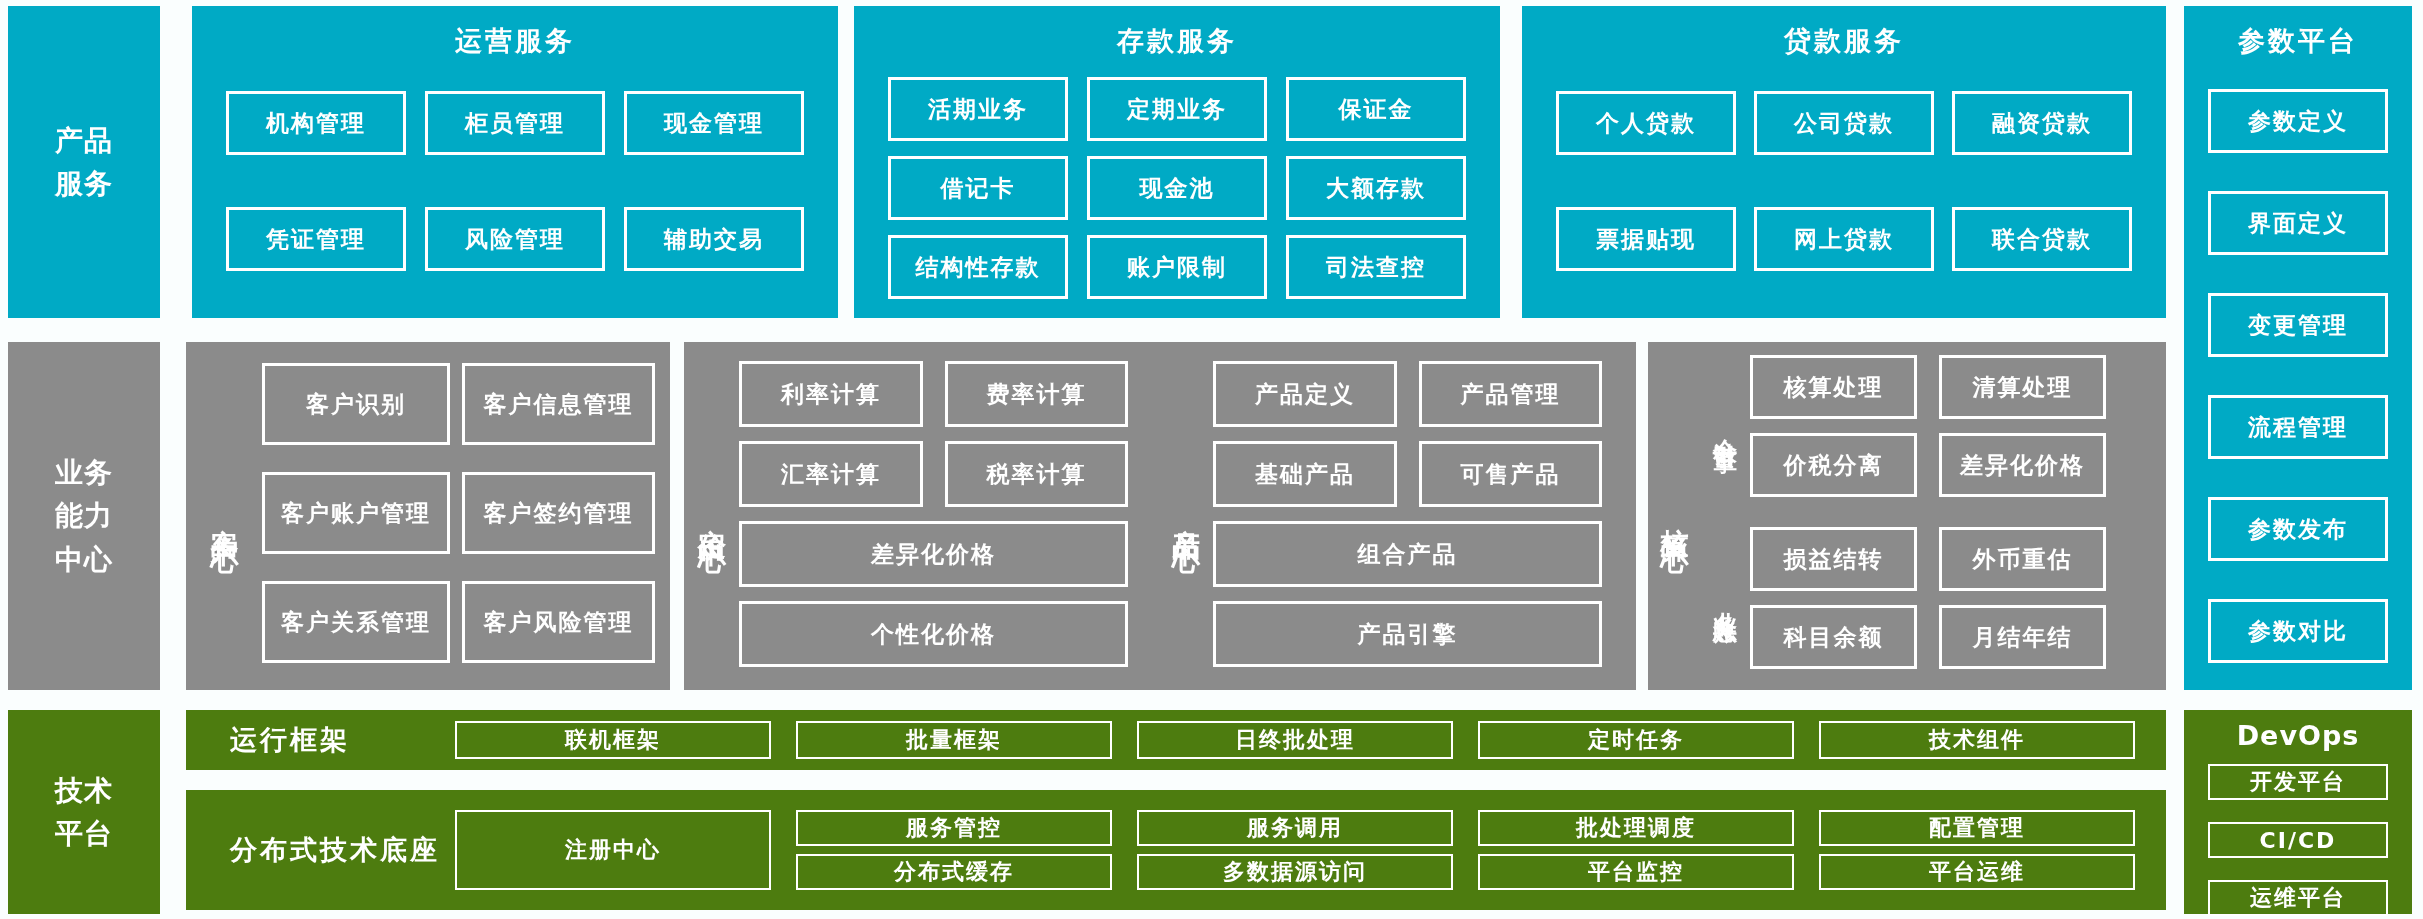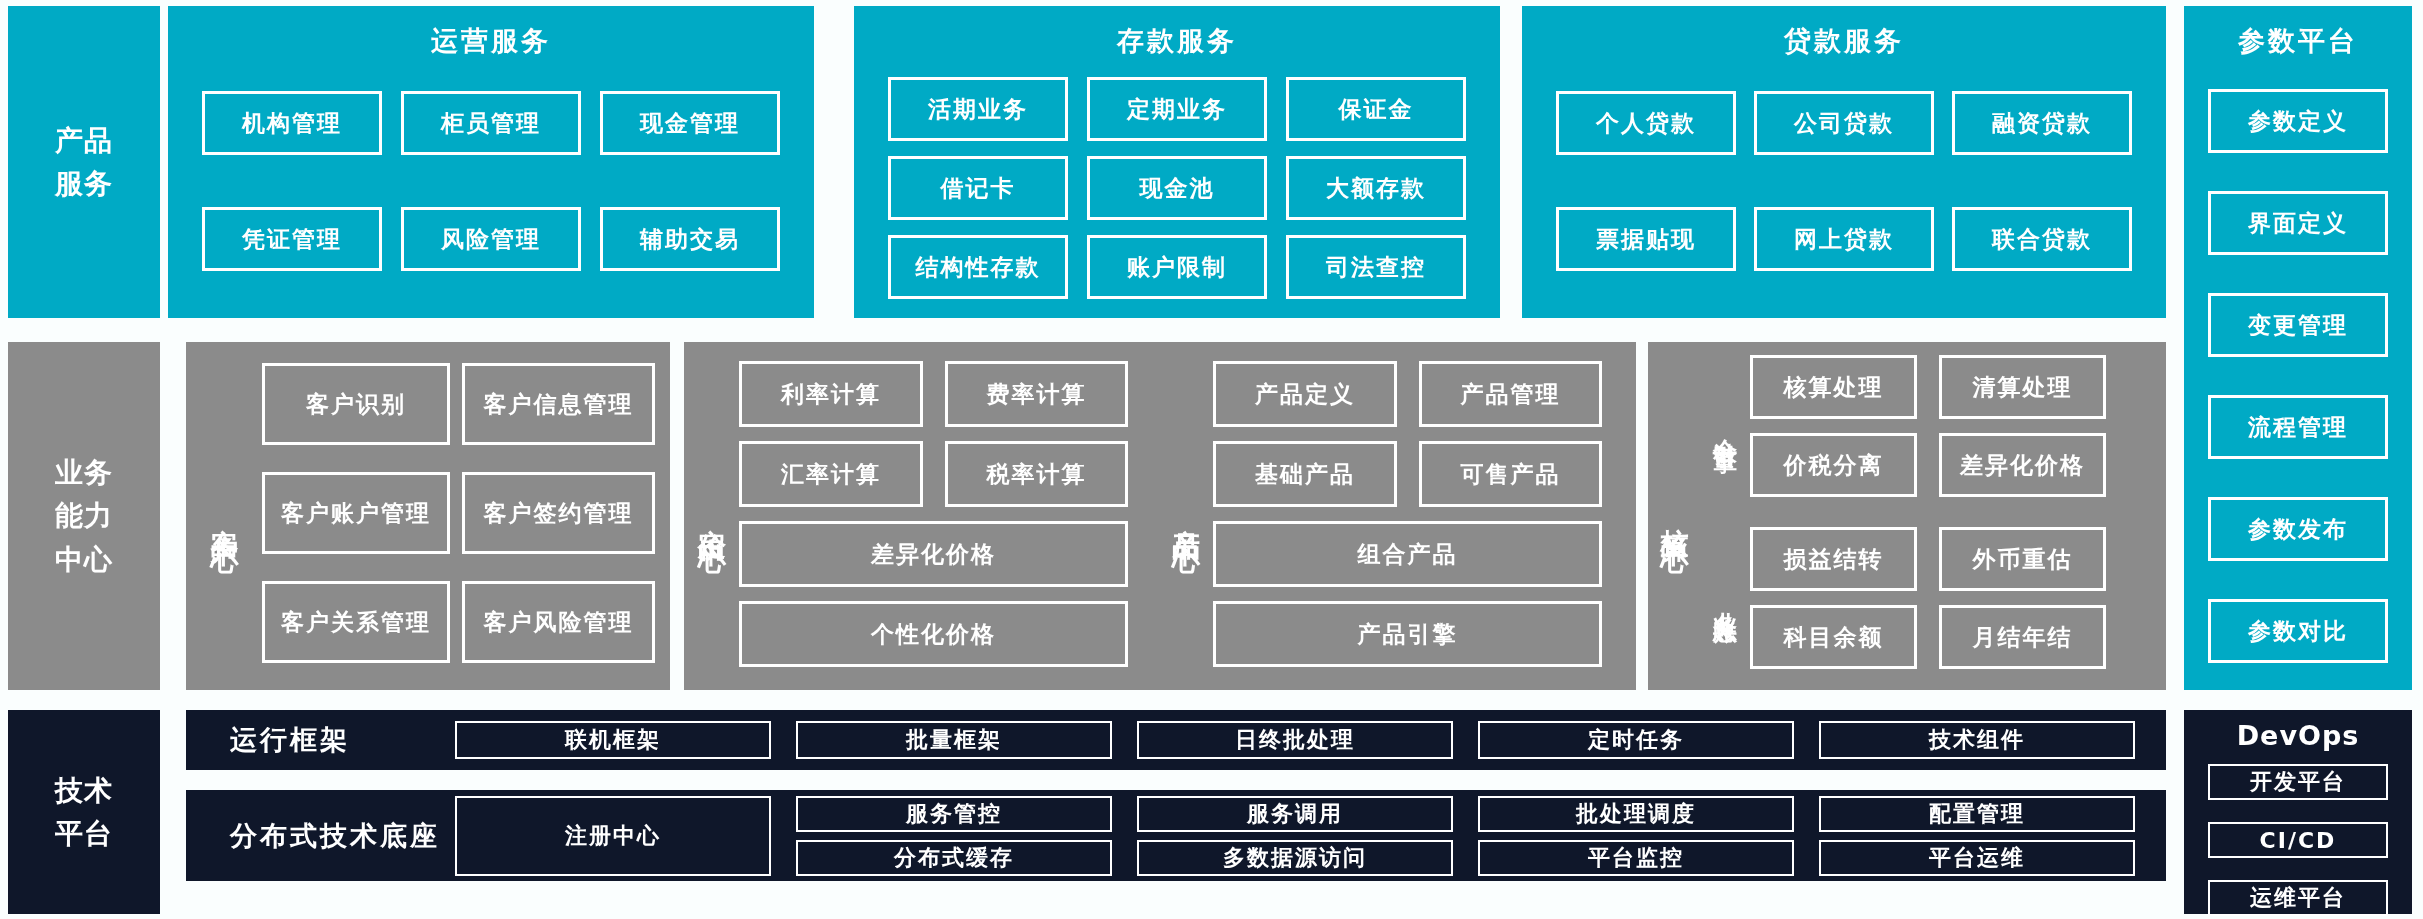--- a/index.html
+++ b/index.html
@@ -10,40 +10,40 @@
     font-weight: 700;
     color: #FFFFFF;
     overflow: hidden;
   }
   #canvas { position: relative; width: 2423px; height: 919px; }
   .abs { position: absolute; }
 
   
   .teal { background: #00AAC5; }
   .gray { background: #8B8B8B; }
-  .blue { background: #0f172a; }
+  .blue { background: #4d7c0f; }
 
   
   .rail { left: 8px; width: 152px; display: flex; align-items: center; justify-content: center; }
   .rail-label { width: 2.2em; font-size: 28px; line-height: 1.55; text-align: center; word-break: break-all; letter-spacing: 1px; }
   #rail-product { top: 6px; height: 312px; }
   #rail-capability { top: 342px; height: 348px; }
   #rail-tech { top: 710px; height: 204px; }
 
   
   .box {
     border: 3px solid #FFFFFF;
     display: flex; align-items: center; justify-content: center;
     font-size: 23px; letter-spacing: 2px; text-align: center;
   }
 
   
   .panel { top: 6px; height: 312px; }
   .panel-title { text-align: center; font-size: 27px; letter-spacing: 3px; padding-top: 17px; height: 49px; }
-  #panel-operations { left: 168px; width: 646px; }
+  #panel-operations { left: 192px; width: 646px; }
   #panel-deposit   { left: 854px;  width: 646px; }
   #panel-loan      { left: 1522px; width: 644px; }
   .grid-2x3, .grid-3x3 {
     display: grid; grid-template-columns: repeat(3, 180px);
     justify-content: space-between; padding: 0 34px;
   }
   .grid-2x3 { margin-top: 36px; row-gap: 52px; }
   .grid-2x3 .box { height: 64px; }
   .grid-3x3 { margin-top: 22px; row-gap: 15px; }
   .grid-3x3 .box { height: 64px; }
@@ -83,21 +83,21 @@
   .acct-grid .box { height: 64px; }
 
   
   .bar { left: 186px; width: 1980px; display: flex; align-items: center; }
   .bar-label { margin-left: 44px; width: 225px; font-size: 27px; letter-spacing: 3px; flex: none; }
   #bottom-runtime { top: 710px; height: 60px; }
   .bar-boxes { display: flex; gap: 25px; }
   .bar .box { width: 316px; border-width: 2px; font-size: 22px; }
   #bottom-runtime .box { height: 38px; }
 
-  #bottom-distributed { top: 790px; height: 91px; }
+  #bottom-distributed { top: 790px; height: 120px; }
   #registry-box { height: 80px; }
   .pair-col { display: flex; flex-direction: column; gap: 8px; }
   .pair-col .box { height: 36px; }
 
   #bottom-devops { left: 2184px; top: 710px; width: 228px; height: 204px; }
   #bottom-devops .panel-title { padding-top: 10px; height: 44px; letter-spacing: 1px; }
   #bottom-devops .stack-col { margin-top: 10px; gap: 22px; }
   #bottom-devops .box { width: 180px; height: 36px; border-width: 2px; font-size: 22px; }
 </style>
 </head>

